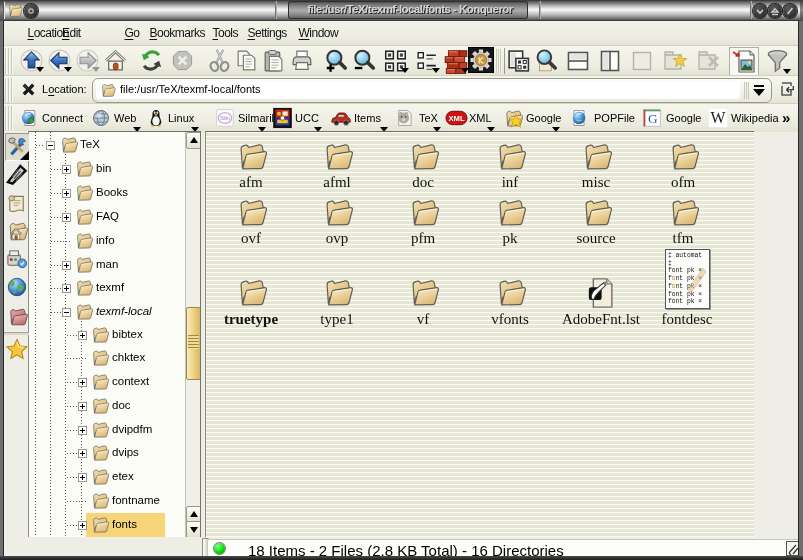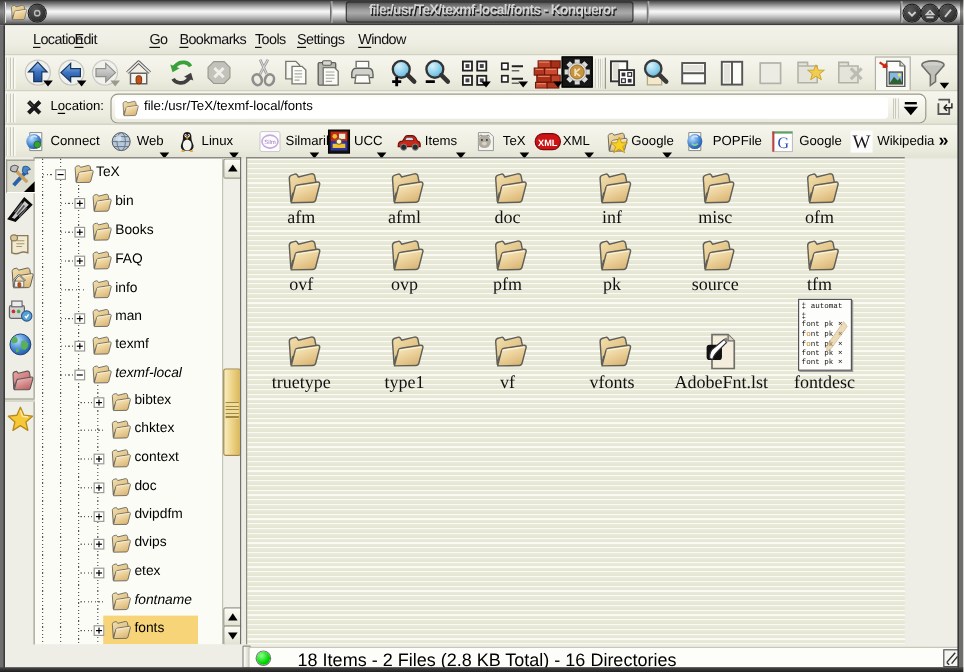--- a/index.html
+++ b/index.html
@@ -723,21 +723,21 @@
       <div class="exp plus" style="left:49px;top:7px;"></div>
       <svg width="21" height="19" viewBox="0 0 34 32" style="position:absolute;left:60px;top:1px;">
           <use href="#fold"></use>
         </svg>
       <span class="tl" style="left:83px;">etex</span>
       </div>
     <div class="trow" style="left:0;top:358px;width:156px;">
       <svg width="21" height="19" viewBox="0 0 34 32" style="position:absolute;left:60px;top:1px;">
           <use href="#fold"></use>
         </svg>
-      <span class="tl" style="left:83px;font-style:italic;">fontname</span>
+      <span class="tl" style="left:83px;">fontname</span>
       </div>
     <div class="trow" style="left:0;top:382px;width:156px;">
       <div class="exp plus" style="left:49px;top:7px;"></div>
       <svg width="21" height="19" viewBox="0 0 34 32" style="position:absolute;left:60px;top:1px;">
           <use href="#fold"></use>
         </svg>
       <span class="tl" style="left:83px;">fonts</span>
       </div>
 
     <div id="tsb">
@@ -833,21 +833,21 @@
     <div class="abs" style="left:459px;top:117px;width:45px;height:60px;background:#fdfdfb;border:1px solid #555;box-shadow:1px 1px 0 #999;
       font-family:'Liberation Mono',monospace;font-size:6.3px;line-height:7.7px;color:#111;padding:2px 0 0 2px;box-sizing:border-box;white-space:pre;">‡ automat
 ‡
 font pk ×
 f<span style="color:#c87818">o</span>nt pk ×
 f<span style="color:#c87818">o</span>nt pk ×
 font pk ×
 font pk ×<svg width="22" height="30" viewBox="0 0 22 30" style="position:absolute;right:2px;top:16px;opacity:0.55;">
 <path d="M18,2 L21,6 L8,24 L4,27 L4,22 Z" fill="#e0c080" stroke="#b89860" stroke-width="0.8"></path>
         </svg></div>
-    <div class="flabel" style="left:-15px;top:179px;">truetype</div>
+    <div class="flabel" style="left:-15px;top:179px;font-weight:bold;">truetype</div>
     <div class="flabel" style="left:71px;top:179px;">type1</div>
     <div class="flabel" style="left:157px;top:179px;">vf</div>
     <div class="flabel" style="left:244px;top:179px;">vfonts</div>
     <div class="flabel" style="left:335px;top:179px;">AdobeFnt.lst</div>
     <div class="flabel" style="left:421px;top:179px;">fontdesc</div>
   </div>
 
   <div class="abs" id="status">
     <div style="position:absolute;left:199px;top:1px;width:5px;height:17px;background:linear-gradient(90deg,#fff,#cfcfc2);border:1px solid #8e8e82;border-radius:1px;"></div>
     <div id="stpanel">

